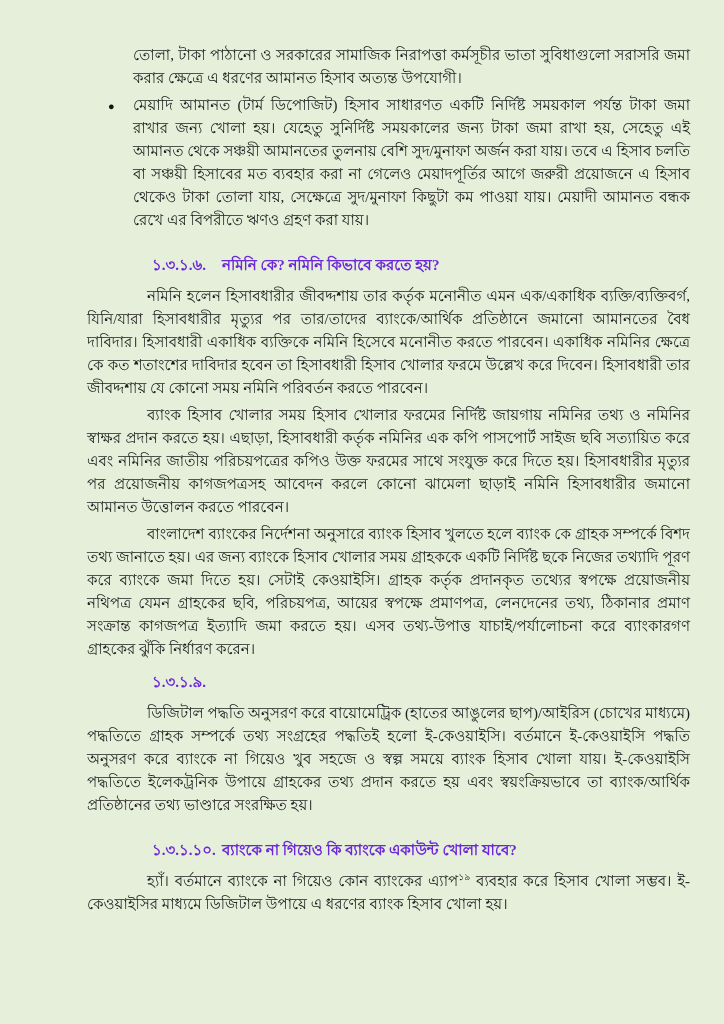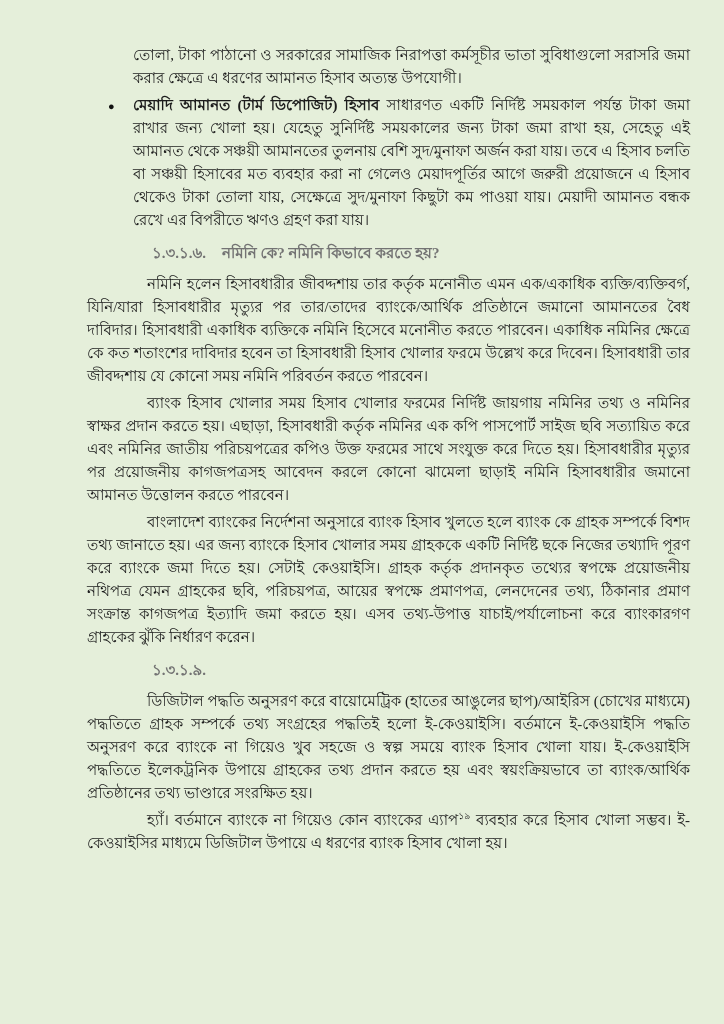--- a/index.html
+++ b/index.html
@@ -16,29 +16,29 @@
     text-align:justify;
     overflow:hidden;
   }
   .intro-zone{margin-left:46px;}
   .para{margin:0 0 4px 0;}
   .bullet-item{position:relative;margin-top:2px;}
   .bullet-dot{
     position:absolute;left:-25px;top:1px;
     font-size:11px;line-height:23px;color:#111;
   }
-  .bullet-lead{font-weight:700;}
+  .bullet-lead{font-weight:400;}
   .sec-heading{
     display:flex;align-items:baseline;
     margin:6px 0 8px 65px;
-    color:#737373;font-weight:700;
+    color:#6d28d9;font-weight:700;
     text-align:left;font-size:15px;
   }
   .sec-num{min-width:70px;flex:0 0 auto;}
-  .sec-title{flex:0 1 auto;}
+  .sec-title{flex:0 1 auto;margin-top:12px;}
   .body-para{margin:0 0 4px 0;text-indent:60px;}
   .sup{font-size:0.62em;vertical-align:super;line-height:0;margin-top:12px;}
 </style>
 </head>
 <body>
 
 <div class="page">
 
   <div class="intro-zone">
     <p class="para">তোলা, টাকা পাঠানো ও সরকারের সামাজিক নিরাপত্তা কর্মসূচীর ভাতা সুবিধাগুলো সরাসরি জমা করার ক্ষেত্রে এ ধরণের আমানত হিসাব অত্যন্ত উপযোগী।</p>
@@ -57,15 +57,19 @@
   <p class="body-para">ব্যাংক হিসাব খোলার সময় হিসাব খোলার ফরমের নির্দিষ্ট জায়গায় নমিনির তথ্য ও নমিনির স্বাক্ষর প্রদান করতে হয়। এছাড়া, হিসাবধারী কর্তৃক নমিনির এক কপি পাসপোর্ট সাইজ ছবি সত্যায়িত করে এবং নমিনির জাতীয় পরিচয়পত্রের কপিও উক্ত ফরমের সাথে সংযুক্ত করে দিতে হয়। হিসাবধারীর মৃত্যুর পর প্রয়োজনীয় কাগজপত্রসহ আবেদন করলে কোনো ঝামেলা ছাড়াই নমিনি হিসাবধারীর জমানো আমানত উত্তোলন করতে পারবেন।</p>
 
 
   <p class="body-para">বাংলাদেশ ব্যাংকের নির্দেশনা অনুসারে ব্যাংক হিসাব খুলতে হলে ব্যাংক কে গ্রাহক সম্পর্কে বিশদ তথ্য জানাতে হয়। এর জন্য ব্যাংকে হিসাব খোলার সময় গ্রাহককে একটি নির্দিষ্ট ছকে নিজের তথ্যাদি পূরণ করে ব্যাংকে জমা দিতে হয়। সেটাই কেওয়াইসি। গ্রাহক কর্তৃক প্রদানকৃত তথ্যের স্বপক্ষে প্রয়োজনীয় নথিপত্র যেমন গ্রাহকের ছবি, পরিচয়পত্র, আয়ের স্বপক্ষে প্রমাণপত্র, লেনদেনের তথ্য, ঠিকানার প্রমাণ সংক্রান্ত কাগজপত্র ইত্যাদি জমা করতে হয়। এসব তথ্য-উপাত্ত যাচাই/পর্যালোচনা করে ব্যাংকারগণ গ্রাহকের ঝুঁকি নির্ধারণ করেন।</p>
 
   <div class="sec-heading">
     <span class="sec-num">১.৩.১.৯.</span>
   </div>
   <p class="body-para">ডিজিটাল পদ্ধতি অনুসরণ করে বায়োমেট্রিক (হাতের আঙুলের ছাপ)/আইরিস (চোখের মাধ্যমে) পদ্ধতিতে গ্রাহক সম্পর্কে তথ্য সংগ্রহের পদ্ধতিই হলো ই-কেওয়াইসি। বর্তমানে ই-কেওয়াইসি পদ্ধতি অনুসরণ করে ব্যাংকে না গিয়েও খুব সহজে ও স্বল্প সময়ে ব্যাংক হিসাব খোলা যায়। ই-কেওয়াইসি পদ্ধতিতে ইলেকট্রনিক উপায়ে গ্রাহকের তথ্য প্রদান করতে হয় এবং স্বয়ংক্রিয়ভাবে তা ব্যাংক/আর্থিক প্রতিষ্ঠানের তথ্য ভাণ্ডারে সংরক্ষিত হয়।</p>
 
+  <div class="sec-heading">
+    <span class="sec-num">১.৩.১.১০.</span>
+    <span class="sec-title">ব্যাংকে না গিয়েও কি ব্যাংকে একাউন্ট খোলা যাবে?</span>
+  </div>
   <p class="body-para"><span>হ্যাঁ। বর্তমানে ব্যাংকে না গিয়েও কোন ব্যাংকের এ্যাপ</span><span class="sup">১৯</span><span> ব্যবহার করে হিসাব খোলা সম্ভব। ই-কেওয়াইসির মাধ্যমে ডিজিটাল উপায়ে এ ধরণের ব্যাংক হিসাব খোলা হয়।</span></p>
 
 </div>
 
 </body></html>

